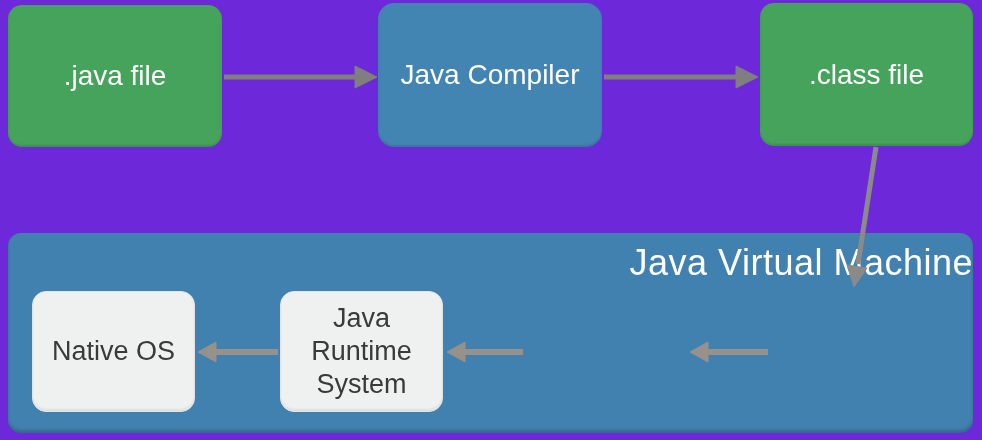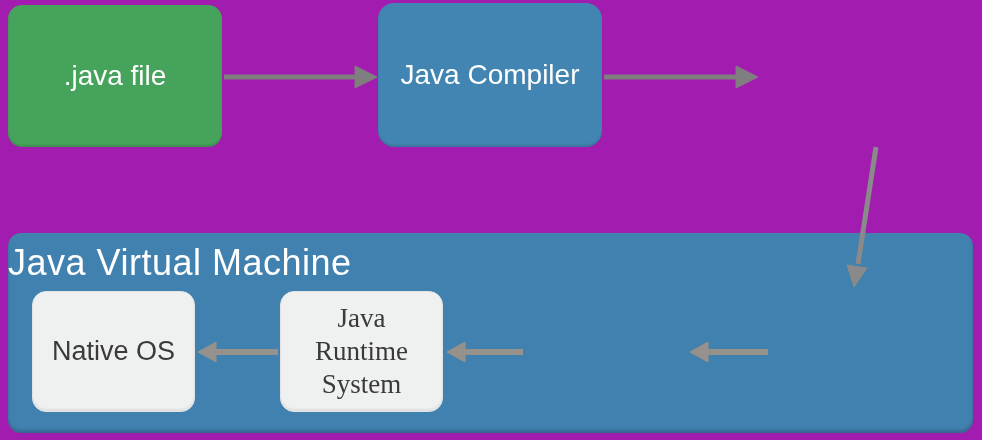--- a/index.html
+++ b/index.html
@@ -1,19 +1,19 @@
 <!DOCTYPE html>
 <html style="--green: #46a35c; --blue: #4285b2; --jvm_blue: #4181af; --box_gray: #eff0f0; --text_dark: #3a3a3a; --arrow_dark: #7f7f7f; --arrow_mid: #8a8a8a; --arrow_light: #97918b;"><head>
 <meta charset="utf-8">
 <style>
   html,body{margin:0;padding:0;background:#ffffff;}
   .stage{
     position:relative;
     width:982px;height:440px;
-    background:#a21caf;
+    background:#6d28d9;
     font-family:"Liberation Sans", sans-serif;
     overflow:hidden;
   }
   .node{
     position:absolute;
     display:flex;flex-direction:column;
     align-items:center;justify-content:center;
     text-align:center;
     box-sizing:border-box;
   }
@@ -36,40 +36,40 @@
     position:absolute;
     left:8px;top:233px;width:965px;height:200px;
     background:var(--jvm_blue);
     border-radius:13px;
     box-sizing:border-box;
     box-shadow: inset 0 -3px 3px rgba(0,0,0,0.18);
   }
   .jvm-title{
     position:absolute;
     left:0;right:0;top:9px;
-    text-align:left;
+    text-align:right;
     color:#ffffff;
     font-size:36px;
     letter-spacing:0.5px;
   }
   .node-gray{
     background:var(--box_gray);
     color:var(--text_dark);
     border-radius:14px;
     font-size:27px;
     line-height:1.22;
     padding:4px 8px;
     border:1px solid #e2e3e4;
     box-shadow: inset 0 -2px 2px rgba(0,0,0,0.07);
   }
   #java-file{left:8px;top:5px;width:214px;height:142px;}
   #compiler{left:378px;top:3px;width:224px;height:144px;text-align:center;}
   #class-file{left:760px;top:3px;width:213px;height:143px;}
   #native-os{left:32px;top:291px;width:163px;height:121px;}
-  #java-runtime{left:280px;top:291px;width:163px;height:121px;font-family:Liberation Serif, serif;}
+  #java-runtime{left:280px;top:291px;width:163px;height:121px;}
   #bytecode-verifier{left:525px;top:290px;width:162px;height:122px;}
   #class-loader{left:770px;top:290px;width:163px;height:122px;}
   svg.arrows{
     position:absolute;left:0;top:0;
     width:982px;height:440px;
     pointer-events:none;
   }
   .arrow-top{stroke:var(--arrow_dark);fill:var(--arrow_dark);}
   .arrow-mid{stroke:var(--arrow_mid);fill:var(--arrow_mid);}
   .arrow-jvm{stroke:var(--arrow_light);fill:var(--arrow_light);}
@@ -80,20 +80,23 @@
 <div class="stage">
 
   <div id="java-file" class="node node-green">
     <span>.java file</span>
   </div>
 
   <div id="compiler" class="node node-blue">
     <span>Java Compiler</span>
   </div>
 
+  <div id="class-file" class="node node-green">
+    <span>.class file</span>
+  </div>
 
   <div class="jvm">
     <div class="jvm-title">Java Virtual Machine</div>
   </div>
 
   <div id="native-os" class="node node-gray">
     <span>Native OS</span>
   </div>
 
   <div id="java-runtime" class="node node-gray">

